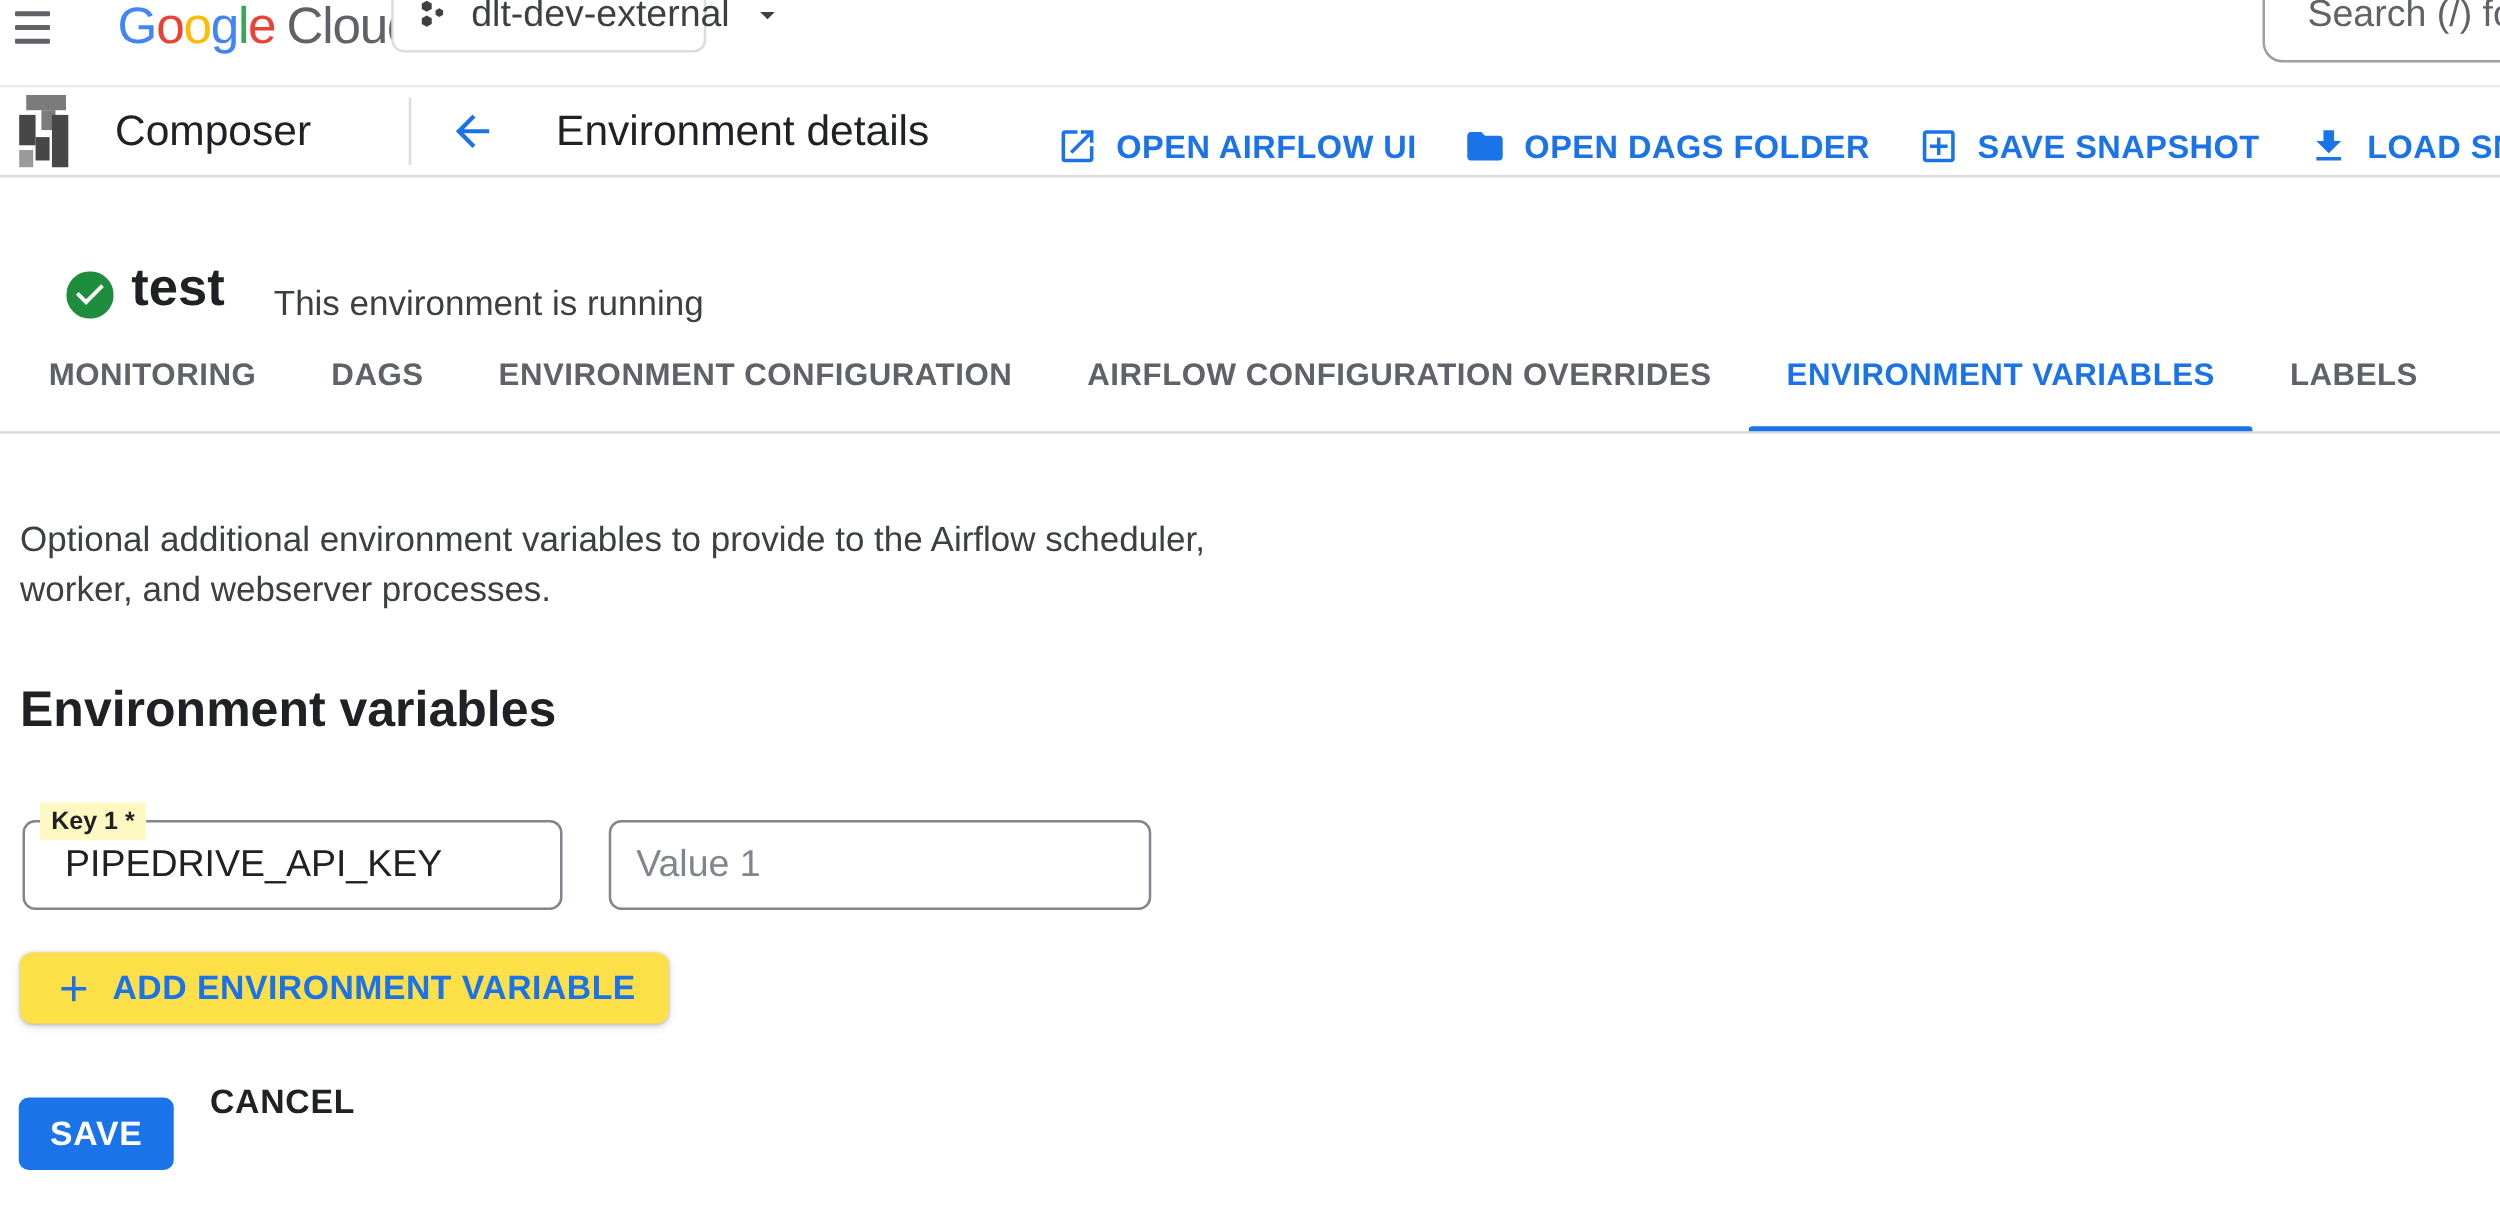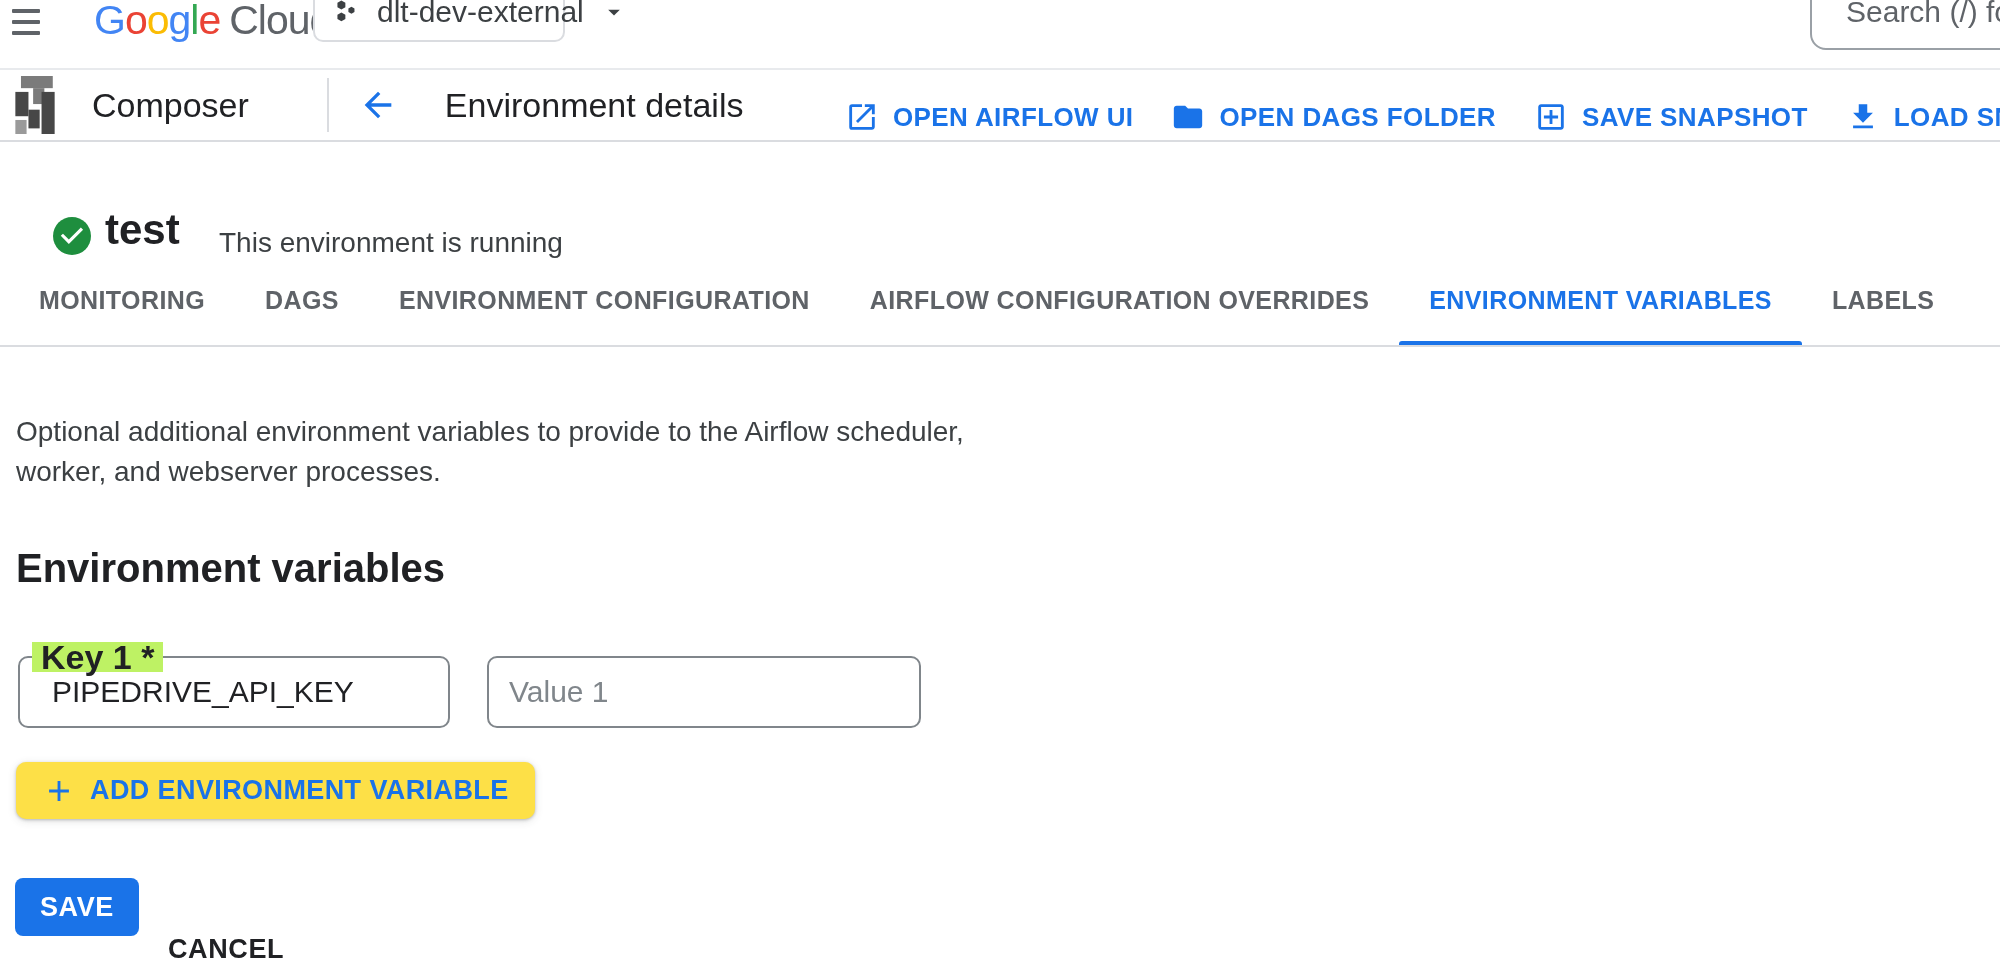--- a/index.html
+++ b/index.html
@@ -56,37 +56,37 @@
   .tab.active::after{content:"";position:absolute;left:0;right:0;bottom:-2px;height:6px;background:var(--accent);
     border-radius:3px 3px 0 0;}
 
   
   .desc{position:absolute;left:16px;top:412px;width:1020px;font-size:28px;line-height:40px;color:var(--body);}
   .section-heading{position:absolute;left:16px;top:546px;font-size:40px;font-weight:700;color:var(--ink);}
 
   .field{position:absolute;top:656px;height:72px;border:2px solid var(--inputline);border-radius:10px;background:#fff;}
   .field.key{left:18px;width:432px;}
   .field.val{left:487px;width:434px;}
-  .field .flabel{position:absolute;top:-16px;left:12px;background:#bef264;padding:0 9px;font-size:34px;
+  .field .flabel{position:absolute;top:-16px;left:12px;background:#fef9c3;padding:0 9px;font-size:20px;
     font-weight:700;color:var(--ink);line-height:30px;}
   .field input{width:100%;height:100%;border:none;outline:none;background:transparent;font-size:30px;
     color:var(--ink);padding:0 32px;font-family:inherit;border-radius:10px;}
   .field.val input{padding:0 20px;}
   .field input::placeholder{color:var(--inputline);opacity:1;}
 
   .add-btn{position:absolute;left:16px;top:762px;height:57px;display:flex;align-items:center;gap:14px;
     padding:0 26px;background:#fde047;border:none;border-radius:10px;cursor:pointer;
     box-shadow:0 1px 3px rgba(60,64,67,.3),0 2px 8px rgba(60,64,67,.15);
     color:var(--accent);font-size:27px;font-weight:700;letter-spacing:.4px;font-family:inherit;}
   .add-btn .ic{width:34px;height:34px;display:inline-flex;}
   .add-btn .ic svg{width:34px;height:34px;fill:var(--accent);}
 
   .save-btn{position:absolute;left:15px;top:878px;height:58px;padding:0 25px;border:none;border-radius:8px;
     background:var(--accent);color:#fff;font-size:27px;font-weight:700;letter-spacing:.6px;cursor:pointer;font-family:inherit;}
-  .cancel-btn{position:absolute;left:168px;top:920px;height:58px;display:flex;align-items:center;background:none;
+  .cancel-btn{position:absolute;left:168px;top:852px;height:58px;display:flex;align-items:center;background:none;
     border:none;color:var(--ink);font-size:27px;font-weight:700;letter-spacing:.6px;cursor:pointer;font-family:inherit;}
 </style>
 </head>
 <body>
 
 <div class="stage">
 
   <div class="topbar">
     <button class="hamburger">
       <span></span>

